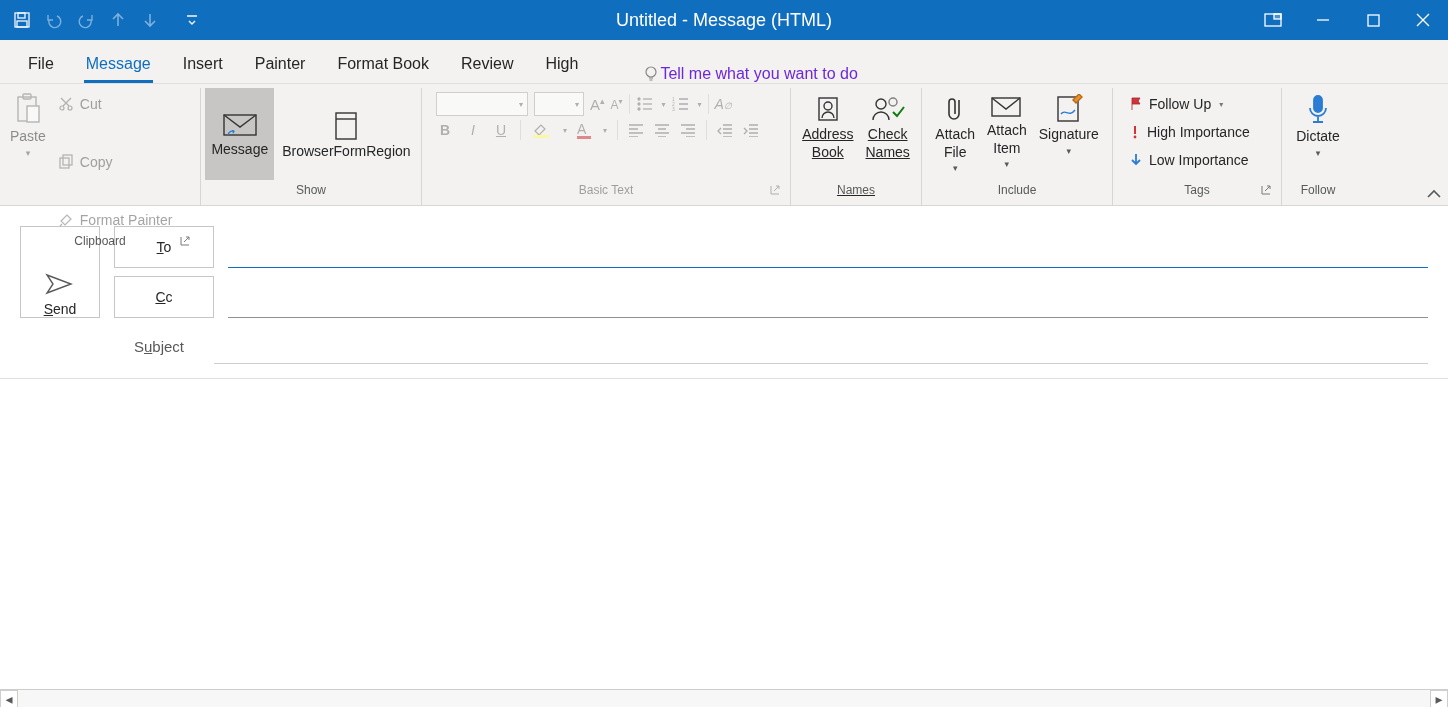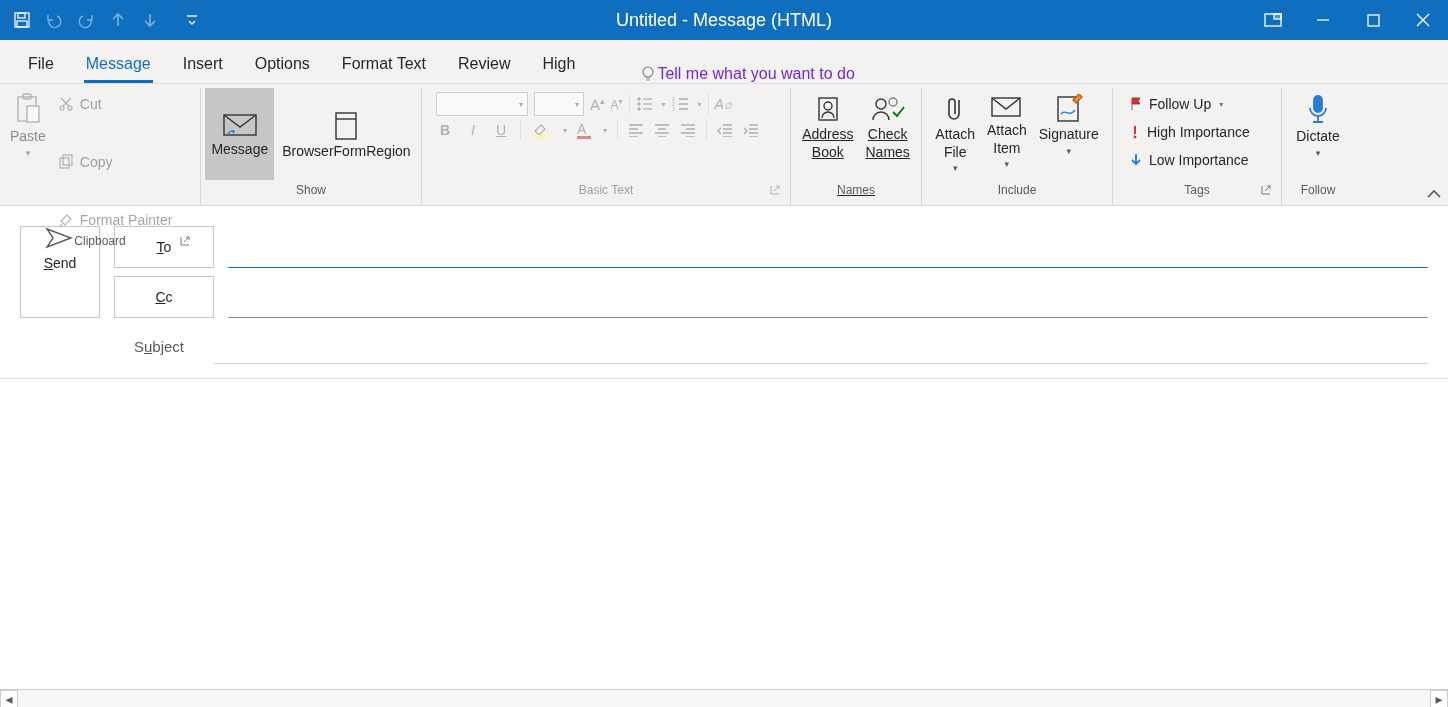--- a/index.html
+++ b/index.html
@@ -29,21 +29,21 @@
   .bigbtn { display:flex; flex-direction:column; align-items:center; justify-content:flex-start; padding:4px 6px 0; min-width:46px; text-align:center; font-size:14px; line-height:1.25; gap:2px;}
   .bigbtn .caret { font-size:9px; color:#595959;}
   .bigbtn.selected { background:#c8c6c4;}
   .smallrow { display:flex; align-items:center; gap:6px; height:28px; padding:0 6px; font-size:14px; color:#595959;}
   .smallrow.dim { opacity:.55;}
   .smallrow.hi .txt { color:#262626;}
   .caret-sm { font-size:8px; color:#797775; padding-left:2px;}
   
   .formwrap { padding:20px 20px 8px; }
   .formrow { display:flex; align-items:stretch; }
-  .send-box { width:80px; height:92px; border:1px solid #c8c6c4; display:flex; flex-direction:column; align-items:center; justify-content:flex-start; gap:6px; font-size:14px;}
+  .send-box { width:80px; height:92px; border:1px solid #c8c6c4; display:flex; flex-direction:column; align-items:center; justify-content:flex-end; gap:6px; font-size:14px;}
   .addr-col { margin-left:14px; display:flex; flex-direction:column;}
   .addr-btn { width:100px; height:42px; border:1px solid #c8c6c4; display:flex; align-items:center; justify-content:center; font-size:14px;}
   .addr-btn + .addr-btn { margin-top:8px;}
   .addr-fields { flex:1; margin-left:14px; display:flex; flex-direction:column;}
   .addr-input { height:42px; border:0; border-bottom:1px solid #919191; width:100%; font-size:15px; outline:none; background:transparent;}
   .addr-input.focused { border-bottom:1px solid #106ebe;}
   .addr-input + .addr-input-spacer { height:8px;}
   .subjectrow { display:flex; align-items:center; margin-top:10px;}
   .subj-label { width:194px; text-align:right; padding-right:30px; font-size:15px; color:#595959;}
   .subj-input { flex:1; height:36px; border:0; border-bottom:1px solid #d0cecd; font-size:15px; outline:none; background:transparent;}
@@ -122,22 +122,22 @@
             <path d="M1 1 L13 13 M13 1 L1 13"></path>
           </svg>
       </div>
     </div>
   </div>
 
   <div class="ribtabs">
     <div class="rtab">File</div>
     <div class="rtab active">Message</div>
     <div class="rtab">Insert</div>
-    <div class="rtab">Options</div>
-    <div class="rtab">Format Text</div>
+    <div class="rtab">Painter</div>
+    <div class="rtab">Format Book</div>
     <div class="rtab">Review</div>
     <div class="rtab">High</div>
     <div class="tellme-wrap" style="margin-left:30px;">
       <span>
         <svg width="18" height="18" viewBox="0 0 18 18" fill="none" stroke="#595959" stroke-width="1.2">
             <circle cx="9" cy="7" r="5"></circle>
             <path d="M7 13 L11 13 M7.5 15 L10.5 15"></path>
           </svg>
       </span>
       <span>Tell me what you want to do</span>

